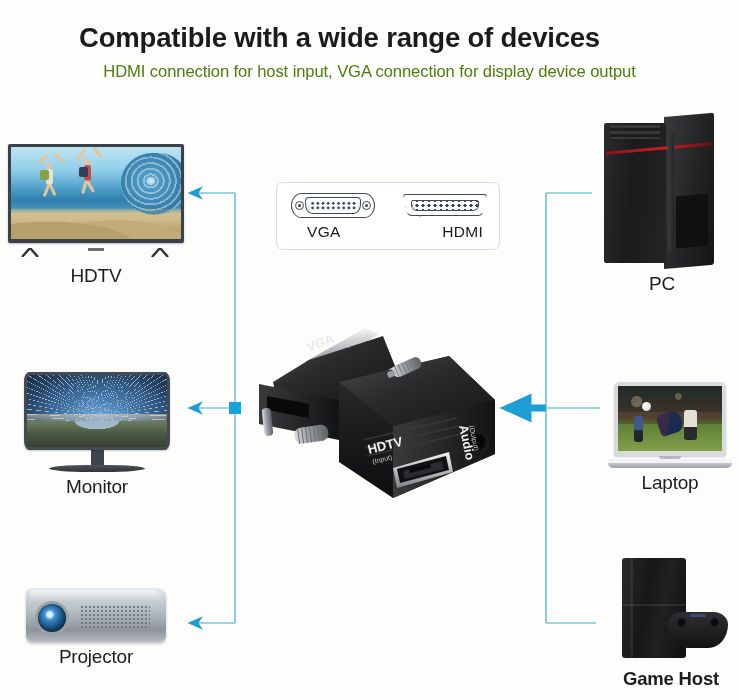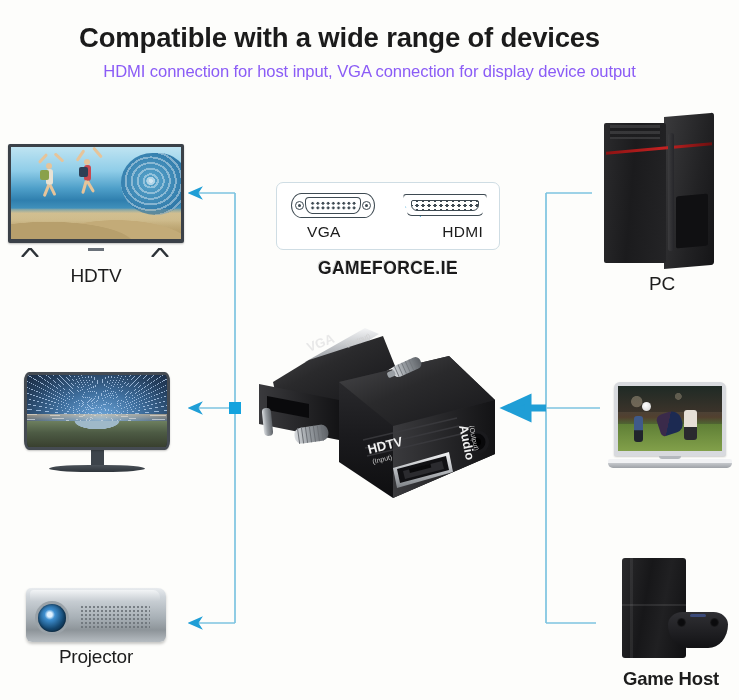--- a/index.html
+++ b/index.html
@@ -15,21 +15,21 @@
   
   .title {
     position: absolute; left: 0; top: 22px; width: 679px;
     text-align: center;
     font-size: 27.5px; font-weight: bold; color: #1b1b1b;
     letter-spacing: -0.2px;
   }
   .subtitle {
     position: absolute; left: 0; top: 62px; width: 739px;
     text-align: center;
-    font-size: 16.6px; color: #8b5cf6; letter-spacing: -0.1px;
+    font-size: 16.6px; color: #4d7c0f; letter-spacing: -0.1px;
   }
 
   
   .cell { position: absolute; }
   .cell .caption {
     text-align: center; font-size: 19px; color: #1d1d1d;
     margin-top: 4px; letter-spacing: -0.2px;
   }
   .cell .caption.bold { font-weight: bold; font-size: 18.5px; text-align: center; }
 
@@ -377,20 +377,21 @@
   </div>
 
   <div class="cell monitor">
     <div class="mon-panel">
       <div class="mon-sky"></div>
       <div class="mon-glow"></div>
       <div class="mon-ground"></div>
     </div>
     <div class="mon-neck"></div>
     <div class="mon-base"></div>
+    <div class="caption">Monitor</div>
   </div>
 
   <div class="cell pc">
     <div class="pc-case">
       <div class="pc-side"></div>
       <div class="pc-front"></div>
       <div class="pc-bays"></div>
       <div class="pc-stripe"></div>
       <div class="pc-handle"></div>
       <div class="pc-vent"></div>
@@ -413,20 +414,21 @@
         <div class="lt-crowd"></div>
         <div class="lt-pitch"></div>
         <div class="lt-ball"></div>
         <div class="lt-ref"></div>
         <div class="lt-kick"></div>
         <div class="lt-def"></div>
       </div>
     </div>
     <div class="lt-notch"></div>
     <div class="lt-base"></div>
+    <div class="caption">Laptop</div>
   </div>
 
   <div class="cell gamehost">
     <div class="gh-wrap">
       <div class="gh-console"></div>
       <div class="gh-pad">
           <div class="gh-bar"></div>
         </div>
     </div>
     <div class="caption bold">Game Host</div>
@@ -443,21 +445,20 @@
     <svg class="box-arrow" viewBox="0 0 44 20" xmlns="http://www.w3.org/2000/svg">
       <path d="M44,5 L16,5 L16,0 L0,10 L16,20 L16,15 L44,15 Z" fill="#1f9ed6"></path>
     </svg>
     <div class="hdmi-shell">
       <div class="hdmi-inner"></div>
     </div>
     <div class="conn-label lbl-vga">VGA</div>
     <div class="conn-label lbl-hdmi">HDMI</div>
   </div>
 
-  <div class="watermark">GAMEFORCE.IE</div>
 
   <svg class="adapter" viewBox="0 0 268 184" xmlns="http://www.w3.org/2000/svg">
     <defs>
       <linearGradient id="bodyTop" x1="0" y1="0" x2="1" y2="1">
         <stop offset="0" stop-color="#4a4a4d"></stop>
         <stop offset=".45" stop-color="#2a2a2c"></stop>
         <stop offset="1" stop-color="#17171a"></stop>
       </linearGradient>
       <linearGradient id="bodyFace" x1="0" y1="0" x2="0" y2="1">
         <stop offset="0" stop-color="#303033"></stop>

